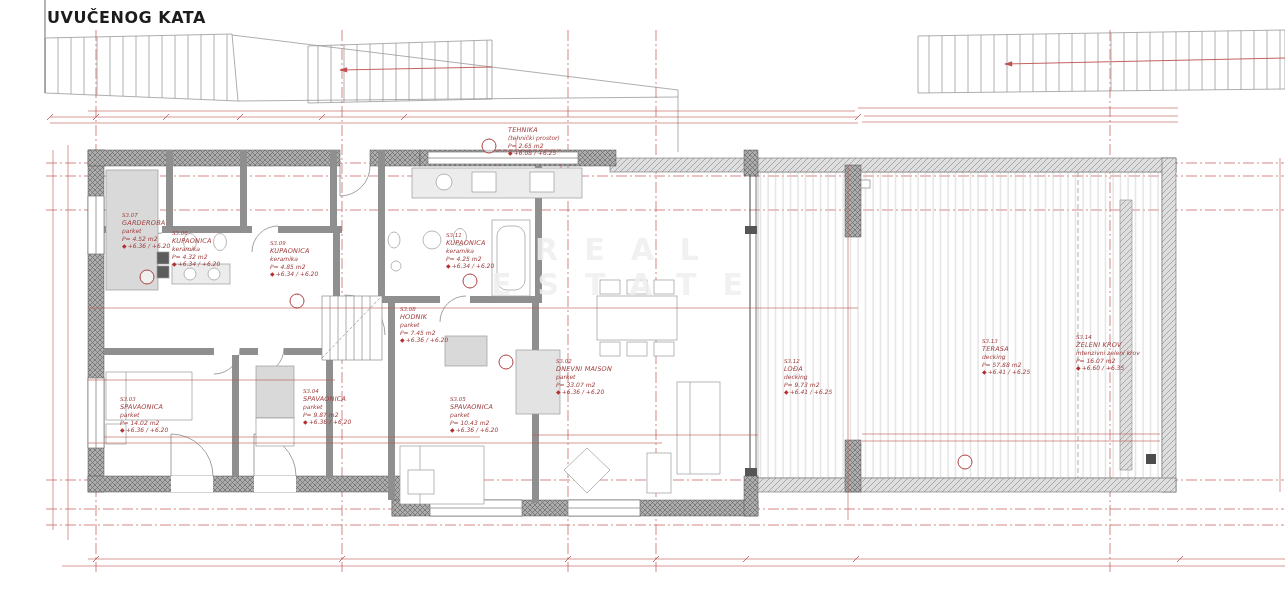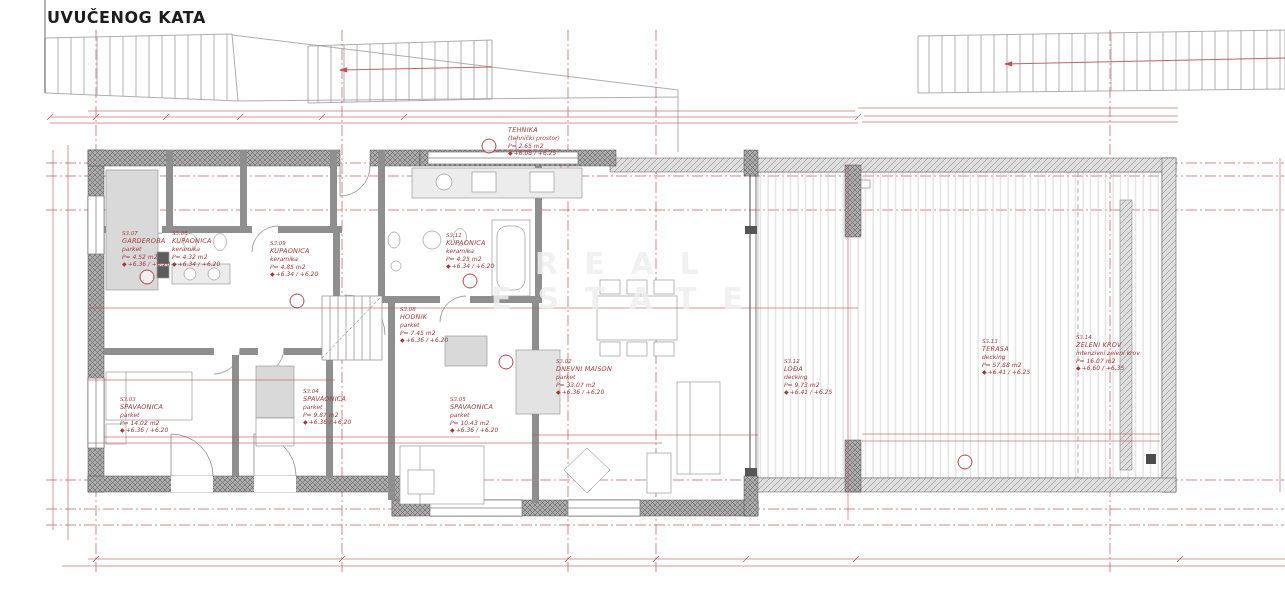--- a/index.html
+++ b/index.html
@@ -19,21 +19,21 @@
   .code.v{transform:translate(-50%,-50%) rotate(-90deg);}
   .circ{position:absolute;transform:translate(-50%,-50%);width:13px;height:13px;border:1px solid #b04040;
         border-radius:50%;font-size:6.5px;color:#b04040;display:flex;align-items:center;justify-content:center;background:rgba(255,255,255,.6);}
   .room{position:absolute;font-size:6px;line-height:1.25;color:#a03c3c;white-space:nowrap;font-style:italic;}
   .room .r-code{font-size:5.5px;}
   .room .r-name{font-size:6.5px;letter-spacing:.2px;}
   .room .r-lvl .flag{color:#b03030;font-size:6px;margin-right:1px;}
   .room div:empty{display:none;}
   .wm{position:absolute;left:408px;top:232px;width:444px;text-align:center;pointer-events:none;}
   .wm1{font-size:86px;font-weight:800;letter-spacing:10px;color:rgba(244,244,244,.82);line-height:1;}
-  .wm2{margin-top:14px;font-size:30px;font-weight:600;letter-spacing:26px;color:rgba(238,238,238,.85);}
+  .wm2{margin-top:0;font-size:30px;font-weight:600;letter-spacing:26px;color:rgba(238,238,238,.85);}
 </style>
 </head>
 <body>
 
 <div class="canvas">
 
   <svg width="1285" height="592" viewBox="0 0 1285 592">
     <defs>
       <pattern id="vb" width="13" height="60" patternUnits="userSpaceOnUse">
         <line x1="6" y1="0" x2="6" y2="60" stroke="#9a9a9a" stroke-width="0.8"></line>
@@ -310,21 +310,21 @@
   <div class="gnum" style="left: 1277px; top: 163px;"></div>
       <div class="gnum" style="left: 1277px; top: 176px;"></div>
       <div class="gnum" style="left: 1277px; top: 210px;"></div>
       <div class="gnum" style="left: 1277px; top: 480px;"></div>
       <div class="gnum" style="left: 1277px; top: 509px;"></div>
       <div class="gnum" style="left: 1277px; top: 525px;"></div>
     </div>
 
   <div class="layer">
 
-  <div class="room" style="left: 122px; top: 230px;">
+  <div class="room" style="left: 122px; top: 212px;">
         <div class="r-code">S3.07</div>
         <div class="r-name">GARDEROBA</div>
         <div class="r-fin">parket</div>
         <div class="r-area">P= 4.52 m2</div>
         <div class="r-lvl"><span class="flag">◆</span><span>+6.36 / +6.20</span></div>
       </div>
       <div class="room" style="left: 172px; top: 230px;">
         <div class="r-code">S3.06</div>
         <div class="r-name">KUPAONICA</div>
         <div class="r-fin">keramika</div>

